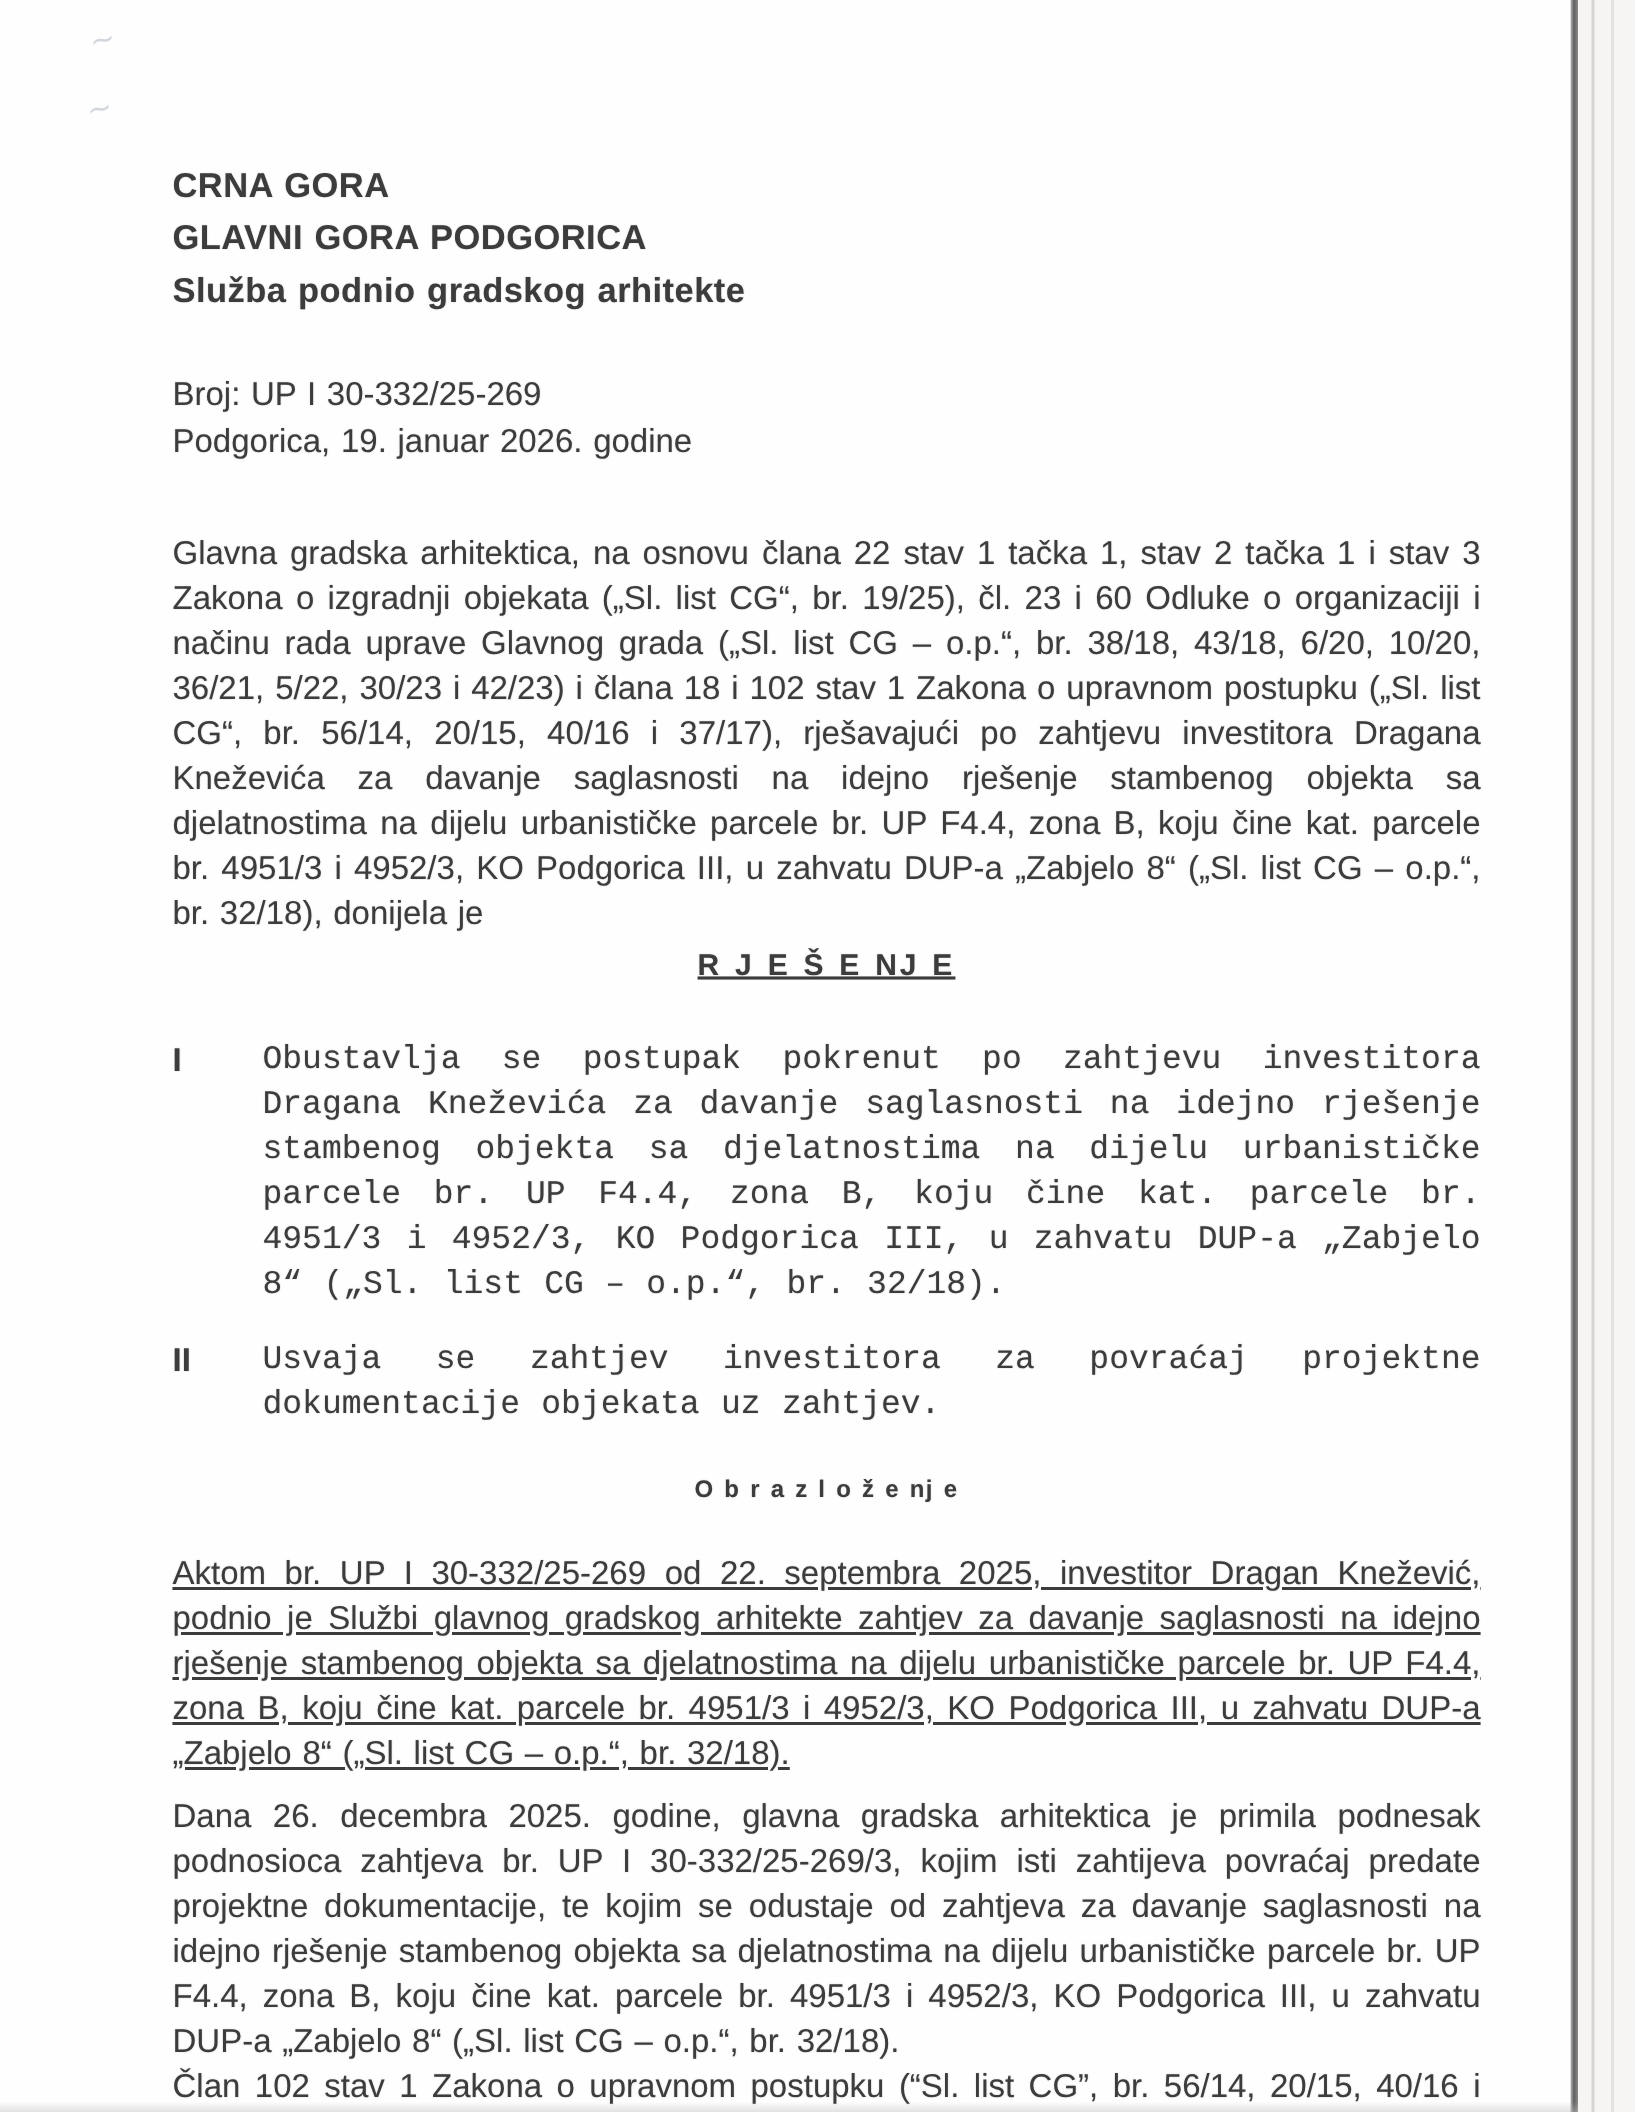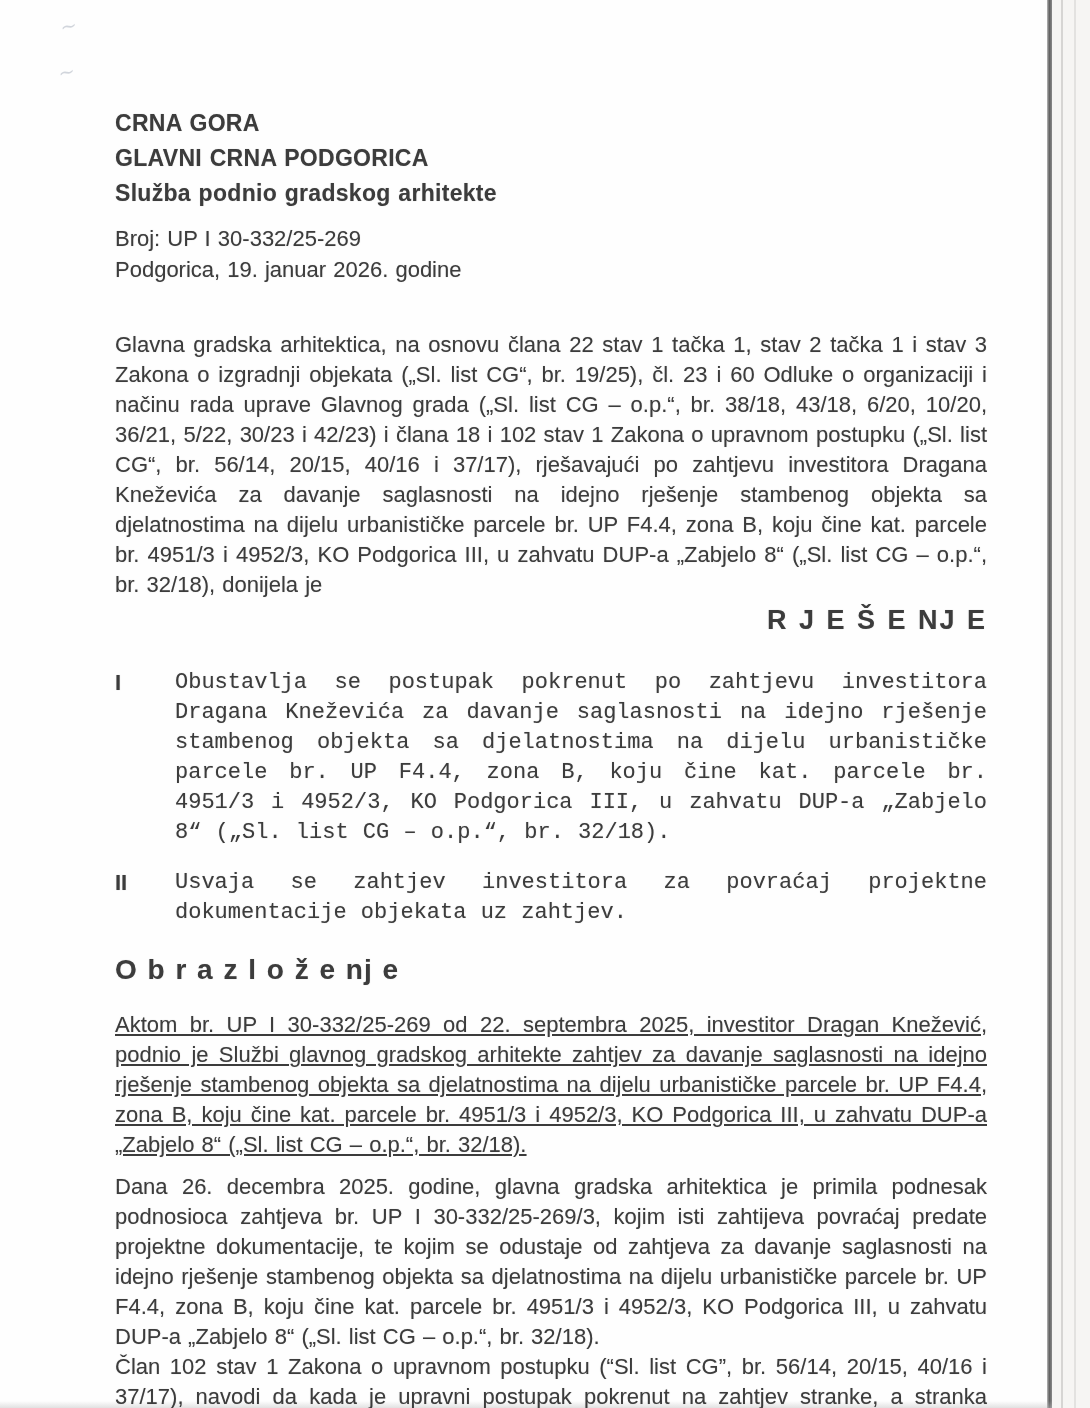--- a/index.html
+++ b/index.html
@@ -18,65 +18,66 @@
     left: 115px;
     top: 106px;
     width: 872px;
     color: #3c3c3c;
     font-size: 22px;
     line-height: 30px;
     word-spacing: 1px;
     text-shadow: 0 0 1px rgba(80,80,80,0.35);
   }
 
-  .org-block { margin-bottom: 12px; }
+  .org-block { margin-bottom: 36px; }
   .org-line {
     font-weight: bold;
     font-size: 23px;
     line-height: 35px;
     letter-spacing: 0.3px;
   }
 
   .ref-block { margin-bottom: 45px; }
   .ref-line { line-height: 31px; }
 
   p.just {
     margin: 0;
     text-align: justify;
   }
   .intro { margin-bottom: 12px; }
 
   .decision-title {
-    text-align: right;
+    text-align: center;
     font-weight: bold;
-    font-size: 27px;
+    font-size: 20px;
     letter-spacing: 2px;
     margin: 0 0 28px 0;
     line-height: 40px;
+    text-decoration: underline;
   }
 
   .item {
     display: flex;
     margin-bottom: 20px;
   }
   .item .num {
     width: 60px;
     flex: 0 0 60px;
     font-weight: bold;
   }
   .item .itext {
     flex: 1;
     text-align: justify;
     font-family: Liberation Mono, monospace;
   }
 
   .explanation-title {
-    text-align: left;
+    text-align: center;
     font-weight: bold;
-    font-size: 28px;
+    font-size: 16px;
     letter-spacing: 1px;
     margin: 26px 0 24px 0;
     line-height: 32px;
   }
 
   .expl-p { margin-bottom: 16px; }
   .expl-p:nth-of-type(2) { margin-bottom: 12px; text-decoration: underline; }
 
   
   .edge-wash {
@@ -133,21 +134,21 @@
 <div class="edge-line-light1"></div>
 <div class="edge-line-light2"></div>
 <div class="bottom-shadow"></div>
 <span class="smudge s1">∼</span>
 <span class="smudge s2">∼</span>
 
 <div class="doc">
 
   <div class="org-block">
     <div class="org-line">CRNA GORA</div>
-    <div class="org-line">GLAVNI CRNA PODGORICA</div>
+    <div class="org-line">GLAVNI GORA PODGORICA</div>
     <div class="org-line">Služba podnio gradskog arhitekte</div>
   </div>
 
   <div class="ref-block">
     <div class="ref-line">Broj: UP I 30-332/25-269</div>
     <div class="ref-line">Podgorica, 19. januar 2026. godine</div>
   </div>
 
   <p class="just intro">Glavna gradska arhitektica, na osnovu člana 22 stav 1 tačka 1, stav 2 tačka 1 i stav 3 Zakona o izgradnji objekata („Sl. list CG“, br. 19/25), čl. 23 i 60 Odluke o organizaciji i načinu rada uprave Glavnog grada („Sl. list CG – o.p.“, br. 38/18, 43/18, 6/20, 10/20, 36/21, 5/22, 30/23 i 42/23) i člana 18 i 102 stav 1 Zakona o upravnom postupku („Sl. list CG“, br. 56/14, 20/15, 40/16 i 37/17), rješavajući po zahtjevu investitora Dragana Kneževića za davanje saglasnosti na idejno rješenje stambenog objekta sa djelatnostima na dijelu urbanističke parcele br. UP F4.4, zona B, koju čine kat. parcele br. 4951/3 i 4952/3, KO Podgorica III, u zahvatu DUP-a „Zabjelo 8“ („Sl. list CG – o.p.“, br. 32/18), donijela je</p>
 

